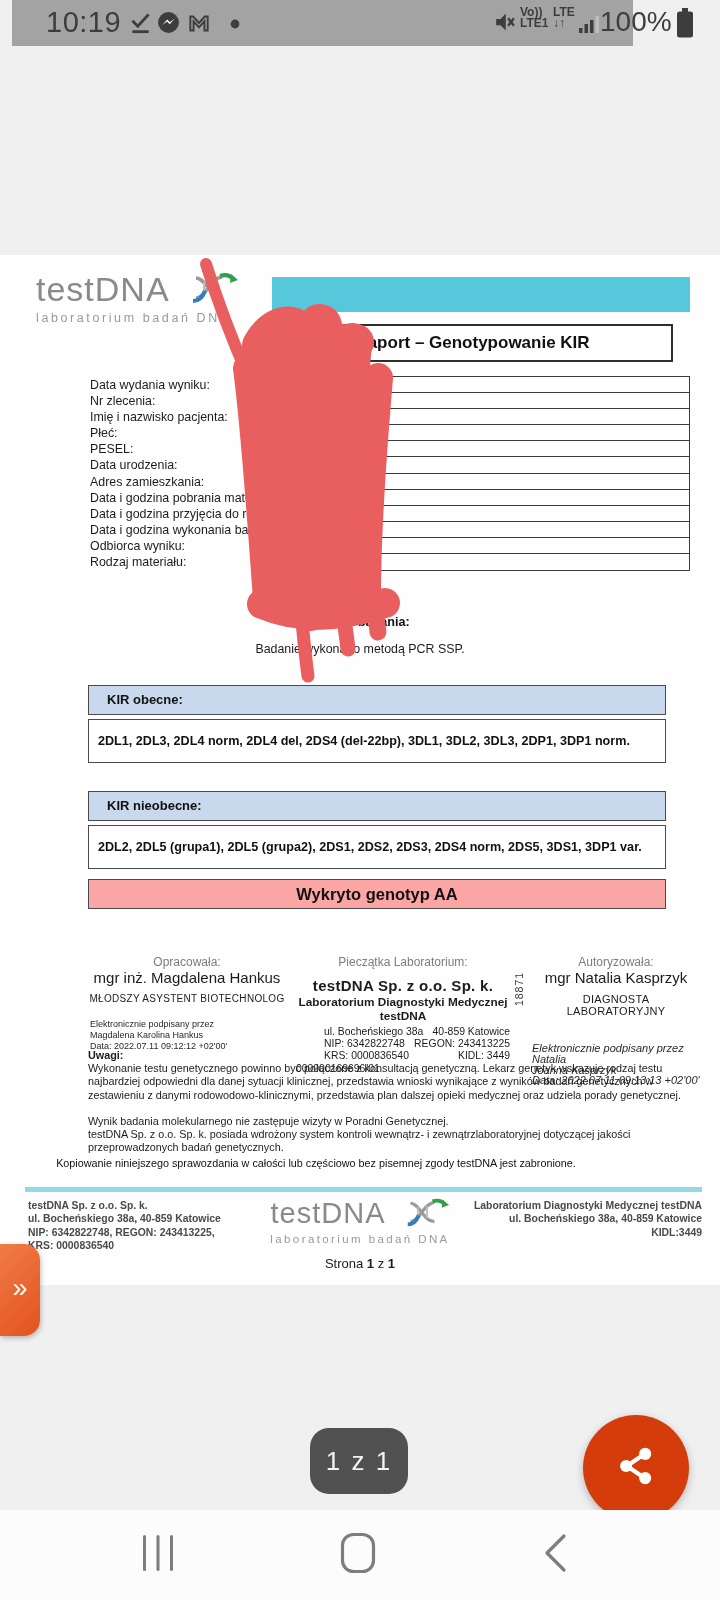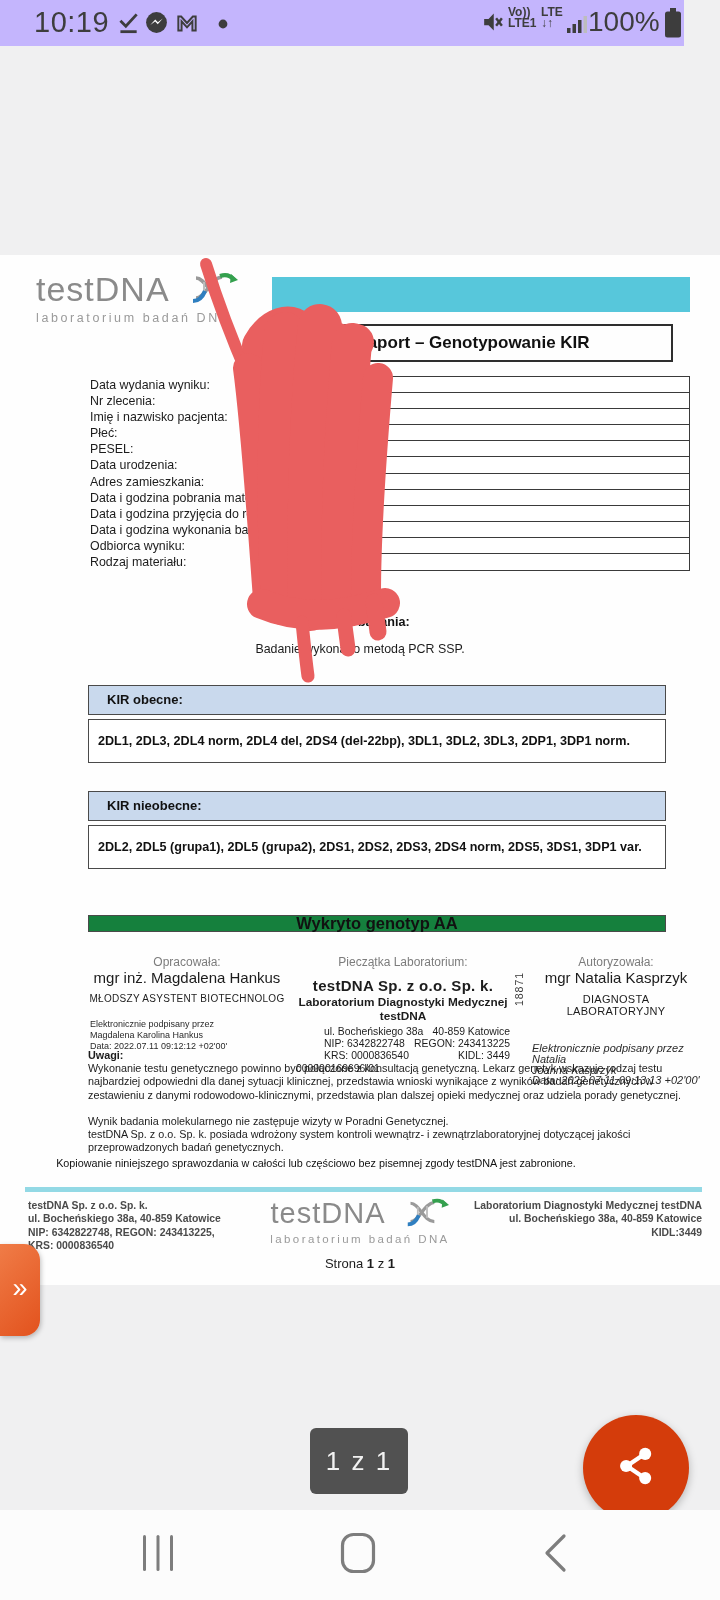--- a/index.html
+++ b/index.html
@@ -3,21 +3,21 @@
 <meta charset="utf-8">
 <style>
   * { margin:0; padding:0; box-sizing:border-box; }
   html,body { background:#ddd; }
   .screen {
     position:relative; width:720px; height:1600px; overflow:hidden;
     background:#f0f0f1; font-family:"Liberation Sans","DejaVu Sans",sans-serif;
     margin:0 auto;
   }
   
-  .status-bar { position:absolute; top:0; left:0; width:684px; height:46px; background:#c4b5fd; color:#3d3d3d; }
+  .status-bar { position:absolute; top:0; left:12px; width:621px; height:46px; background:#a3a3a3; color:#3d3d3d; }
   .sb-time { position:absolute; left:34px; top:6px; font-size:29px; font-weight:400; letter-spacing:0.5px; }
   .sb-ic { position:absolute; top:10px; }
   .sb-stack { position:absolute; top:7px; font-size:12px; font-weight:bold; line-height:11px; color:#3d3d3d; text-align:left; }
   .sb-pct { position:absolute; left:588px; top:6px; font-size:28px; }
   
   .viewer { position:absolute; left:0; top:46px; width:720px; height:1464px; background:#f0f0f1; }
   
   .page { position:absolute; left:0; top:209px; width:720px; height:1030px; background:#fefefe; }
   .logo { position:absolute; left:36px; top:14px; width:230px; }
   .logo-row { display:flex; align-items:center; gap:20px; }
@@ -30,22 +30,22 @@
   .pf-label { height:16.1px; font-size:12.4px; line-height:16.1px; color:#1c1c1c; white-space:nowrap; }
   .pf-table { position:absolute; left:362px; top:121px; width:328px; border:1px solid #3a3a3a; background:#fff; }
   .pf-row { height:16.1px; border-bottom:1px solid #3a3a3a; }
   .pf-row:last-child { border-bottom:none; }
   .method-head { position:absolute; left:0; top:360px; width:720px; text-align:center; font-size:12.6px; font-weight:bold; color:#111; }
   .method-text { position:absolute; left:0; top:387px; width:720px; text-align:center; font-size:12.4px; color:#1c1c1c; }
   .kir-head { position:absolute; left:88px; width:578px; height:30px; background:#c9d9ed; border:1px solid #4a4a4a;
     font-size:13px; font-weight:bold; color:#111; line-height:28px; padding-left:18px; }
   .kir-val { position:absolute; left:88px; width:578px; height:44px; background:#fff; border:1px solid #4a4a4a;
     font-size:12.6px; font-weight:bold; color:#111; display:flex; align-items:center; padding-left:9px; }
-  .genotype-bar { position:absolute; left:88px; top:624px; width:578px; height:17px; background:#15803d; border:1px solid #4a4a4a;
-    display:flex; align-items:center; justify-content:center; font-size:16.5px; font-weight:bold; color:#111;margin-top:36px; }
+  .genotype-bar { position:absolute; left:88px; top:624px; width:578px; height:30px; background:#fca5a5; border:1px solid #4a4a4a;
+    display:flex; align-items:center; justify-content:center; font-size:16.5px; font-weight:bold; color:#111; }
   
   .sig-col { position:absolute; top:700px; text-align:center; color:#1c1c1c; }
   .sig-label { font-size:12px; color:#7c7c7c; }
   .sig-name { font-size:15px; font-weight:normal; }
   .sig-role { font-size:10px; margin-top:7px; letter-spacing:0.3px; }
   .esign { text-align:left; font-size:9px; line-height:10.8px; color:#2a2a2a; margin-top:15px; }
   .stamp-company { font-size:15px; font-weight:bold; margin-top:8px; letter-spacing:0.3px; }
   .stamp-lab { font-size:11.8px; font-weight:bold; margin-top:1px; }
   .stamp-row { display:flex; justify-content:space-between; font-size:10.4px; line-height:12.2px; text-align:left;padding-left:28px; }
   .stamp-code { font-size:10.4px; text-align:left; }
@@ -66,21 +66,21 @@
   .foot-page b { font-weight:bold; }
   
   .scribble { position:absolute; left:0; top:0; width:720px; height:1600px; pointer-events:none; z-index:5; }
   
   .edge-handle { position:absolute; left:0; top:1198px; width:40px; height:92px; z-index:6;
     background:linear-gradient(135deg,#f07c47,#e2521d); border-radius:0 16px 16px 0;
     display:flex; align-items:center; justify-content:center; box-shadow:1px 2px 5px rgba(0,0,0,0.25); cursor:pointer; }
   .edge-handle span { color:#fff; font-size:27px; line-height:27px; padding-bottom:4px; }
   
   .page-indicator { position:absolute; left:310px; top:1382px; width:98px; height:66px; background:rgba(72,72,72,0.95);
-    border-radius:6px; color:#f2f2f2; font-size:26px; display:flex; align-items:center; justify-content:center; letter-spacing:2px; z-index:6; }
+    border-radius:19px; color:#f2f2f2; font-size:26px; display:flex; align-items:center; justify-content:center; letter-spacing:2px; z-index:6; }
   .fab { position:absolute; left:583px; top:1369px; width:106px; height:106px; border-radius:50%; background:#d43c0b;
     display:flex; align-items:center; justify-content:center; box-shadow:0 3px 8px rgba(0,0,0,0.25); z-index:6; cursor:pointer; }
   
   .nav-bar { position:absolute; left:0; bottom:0; width:720px; height:90px; background:#fcfcfc; z-index:7; }
   .nav-slot { position:absolute; top:0; height:90px; display:flex; align-items:center; justify-content:center; width:110px; cursor:pointer; }
 </style>
 </head>
 <body>
 
 <div class="screen">

